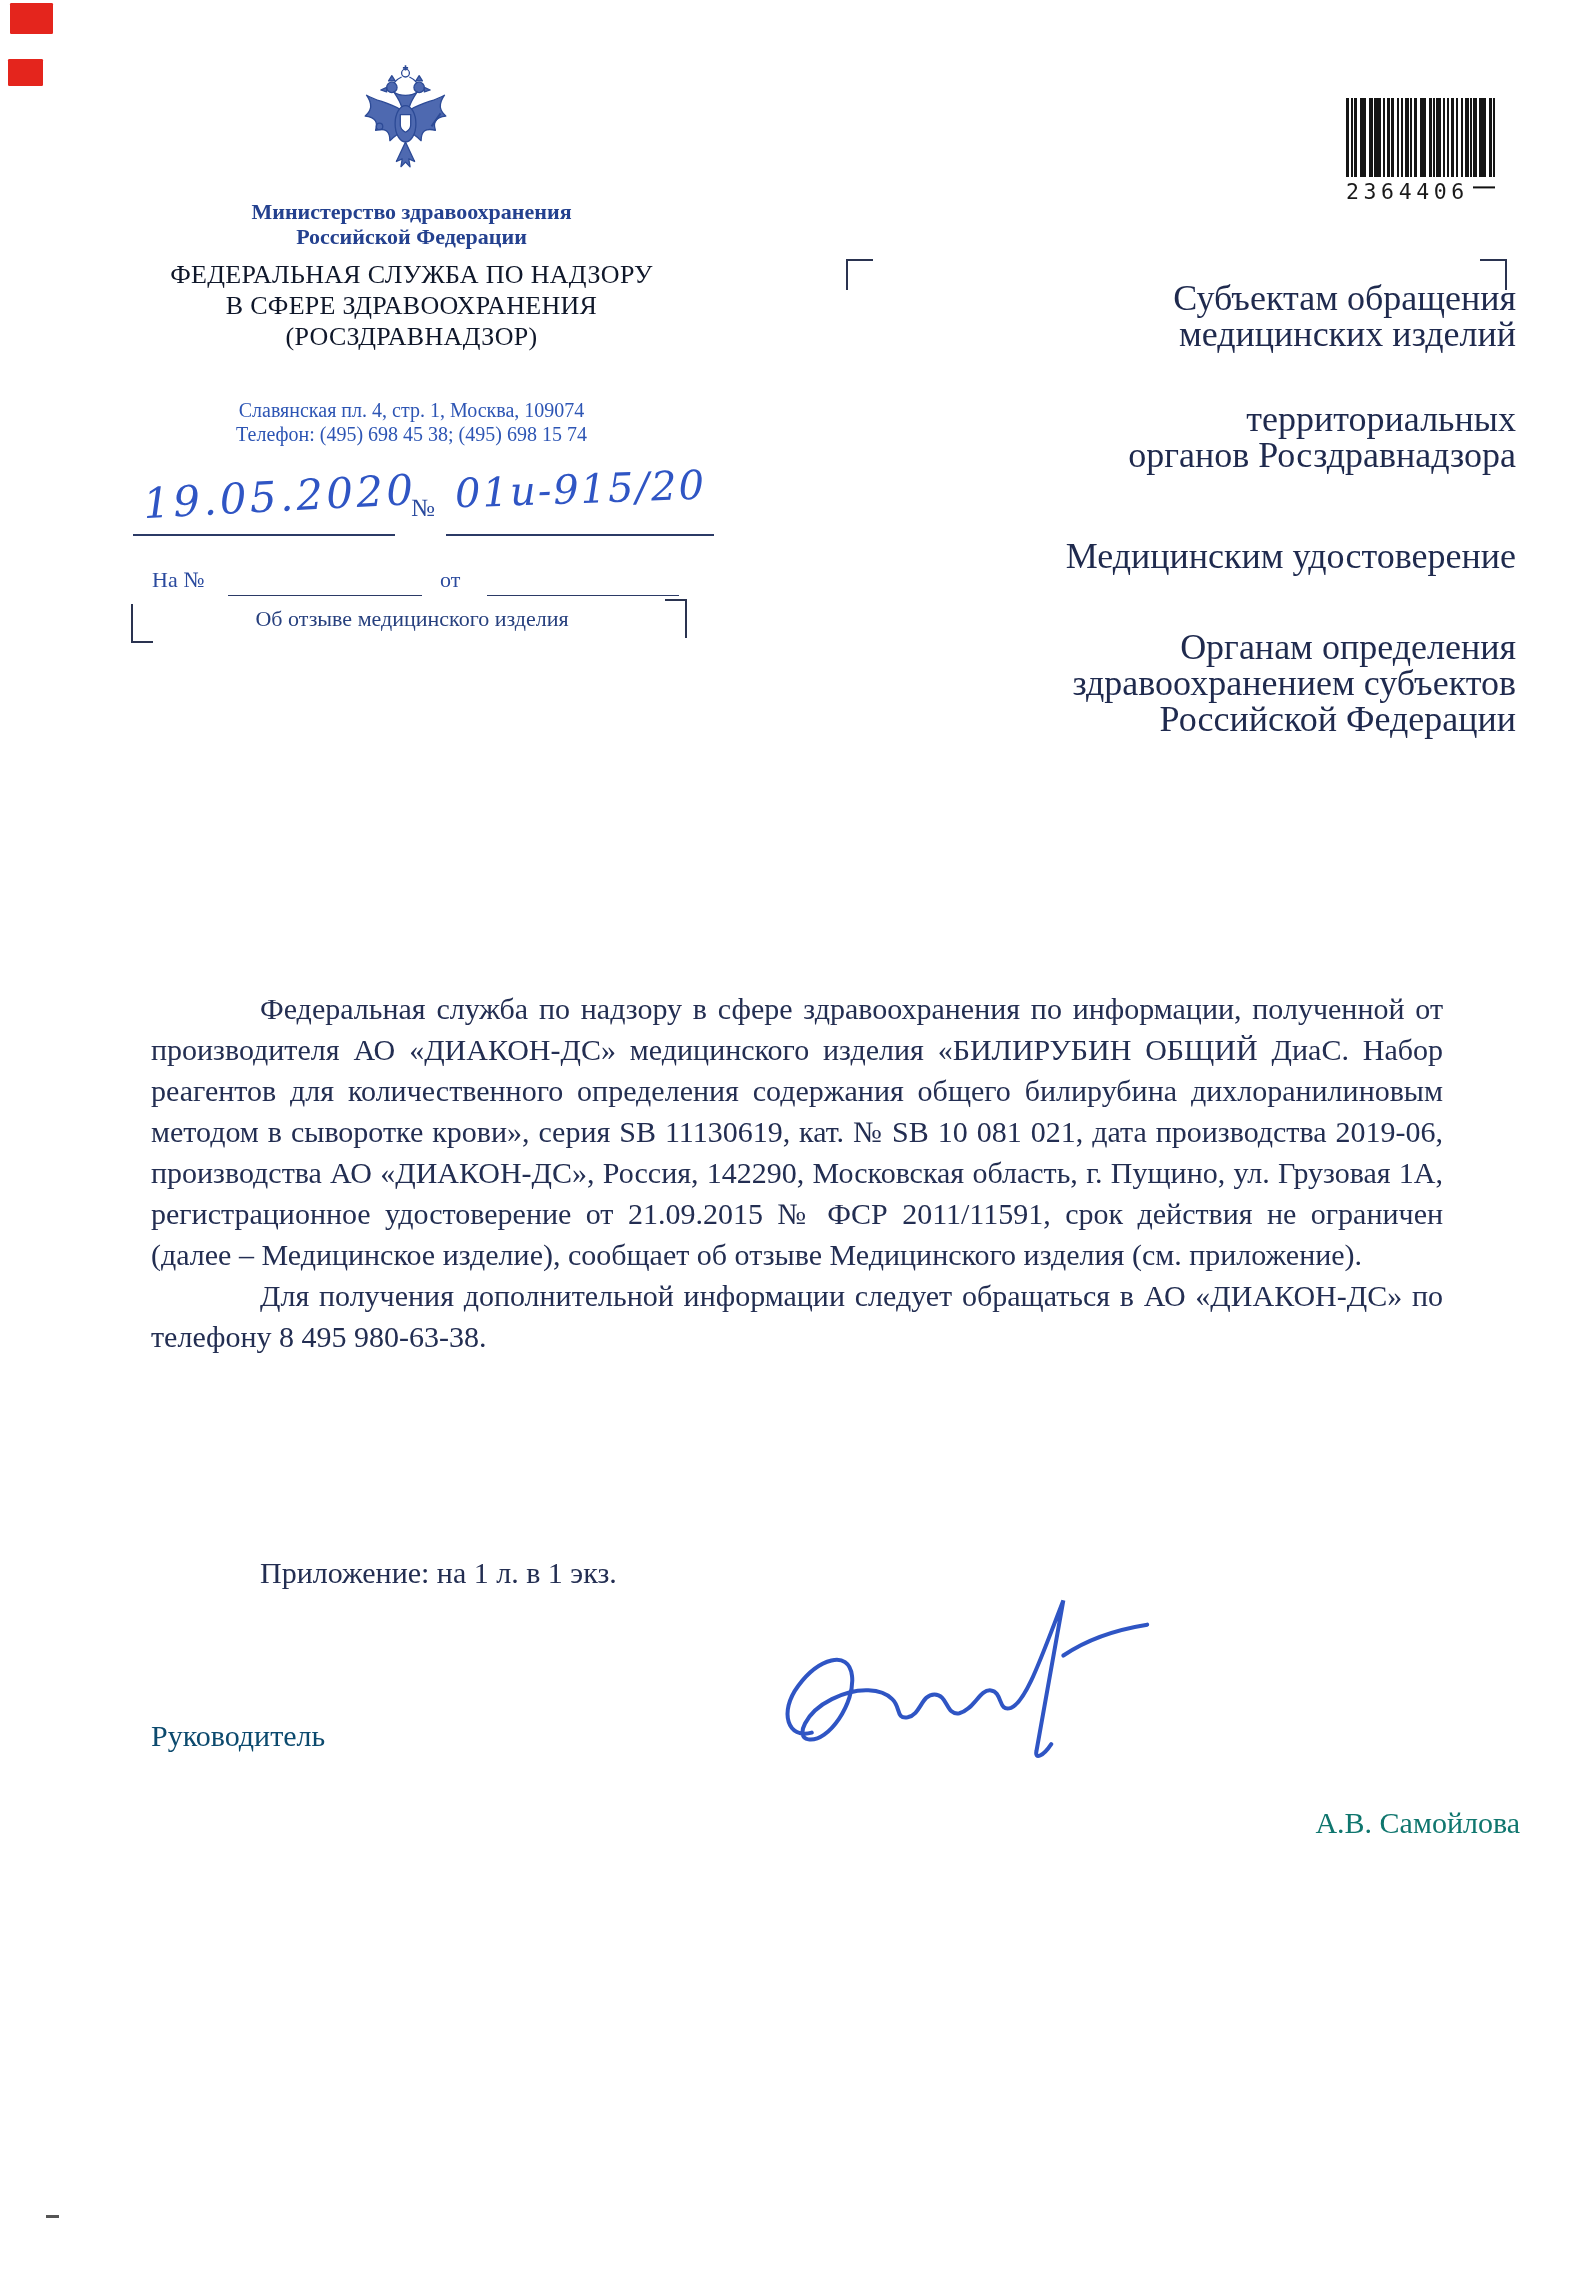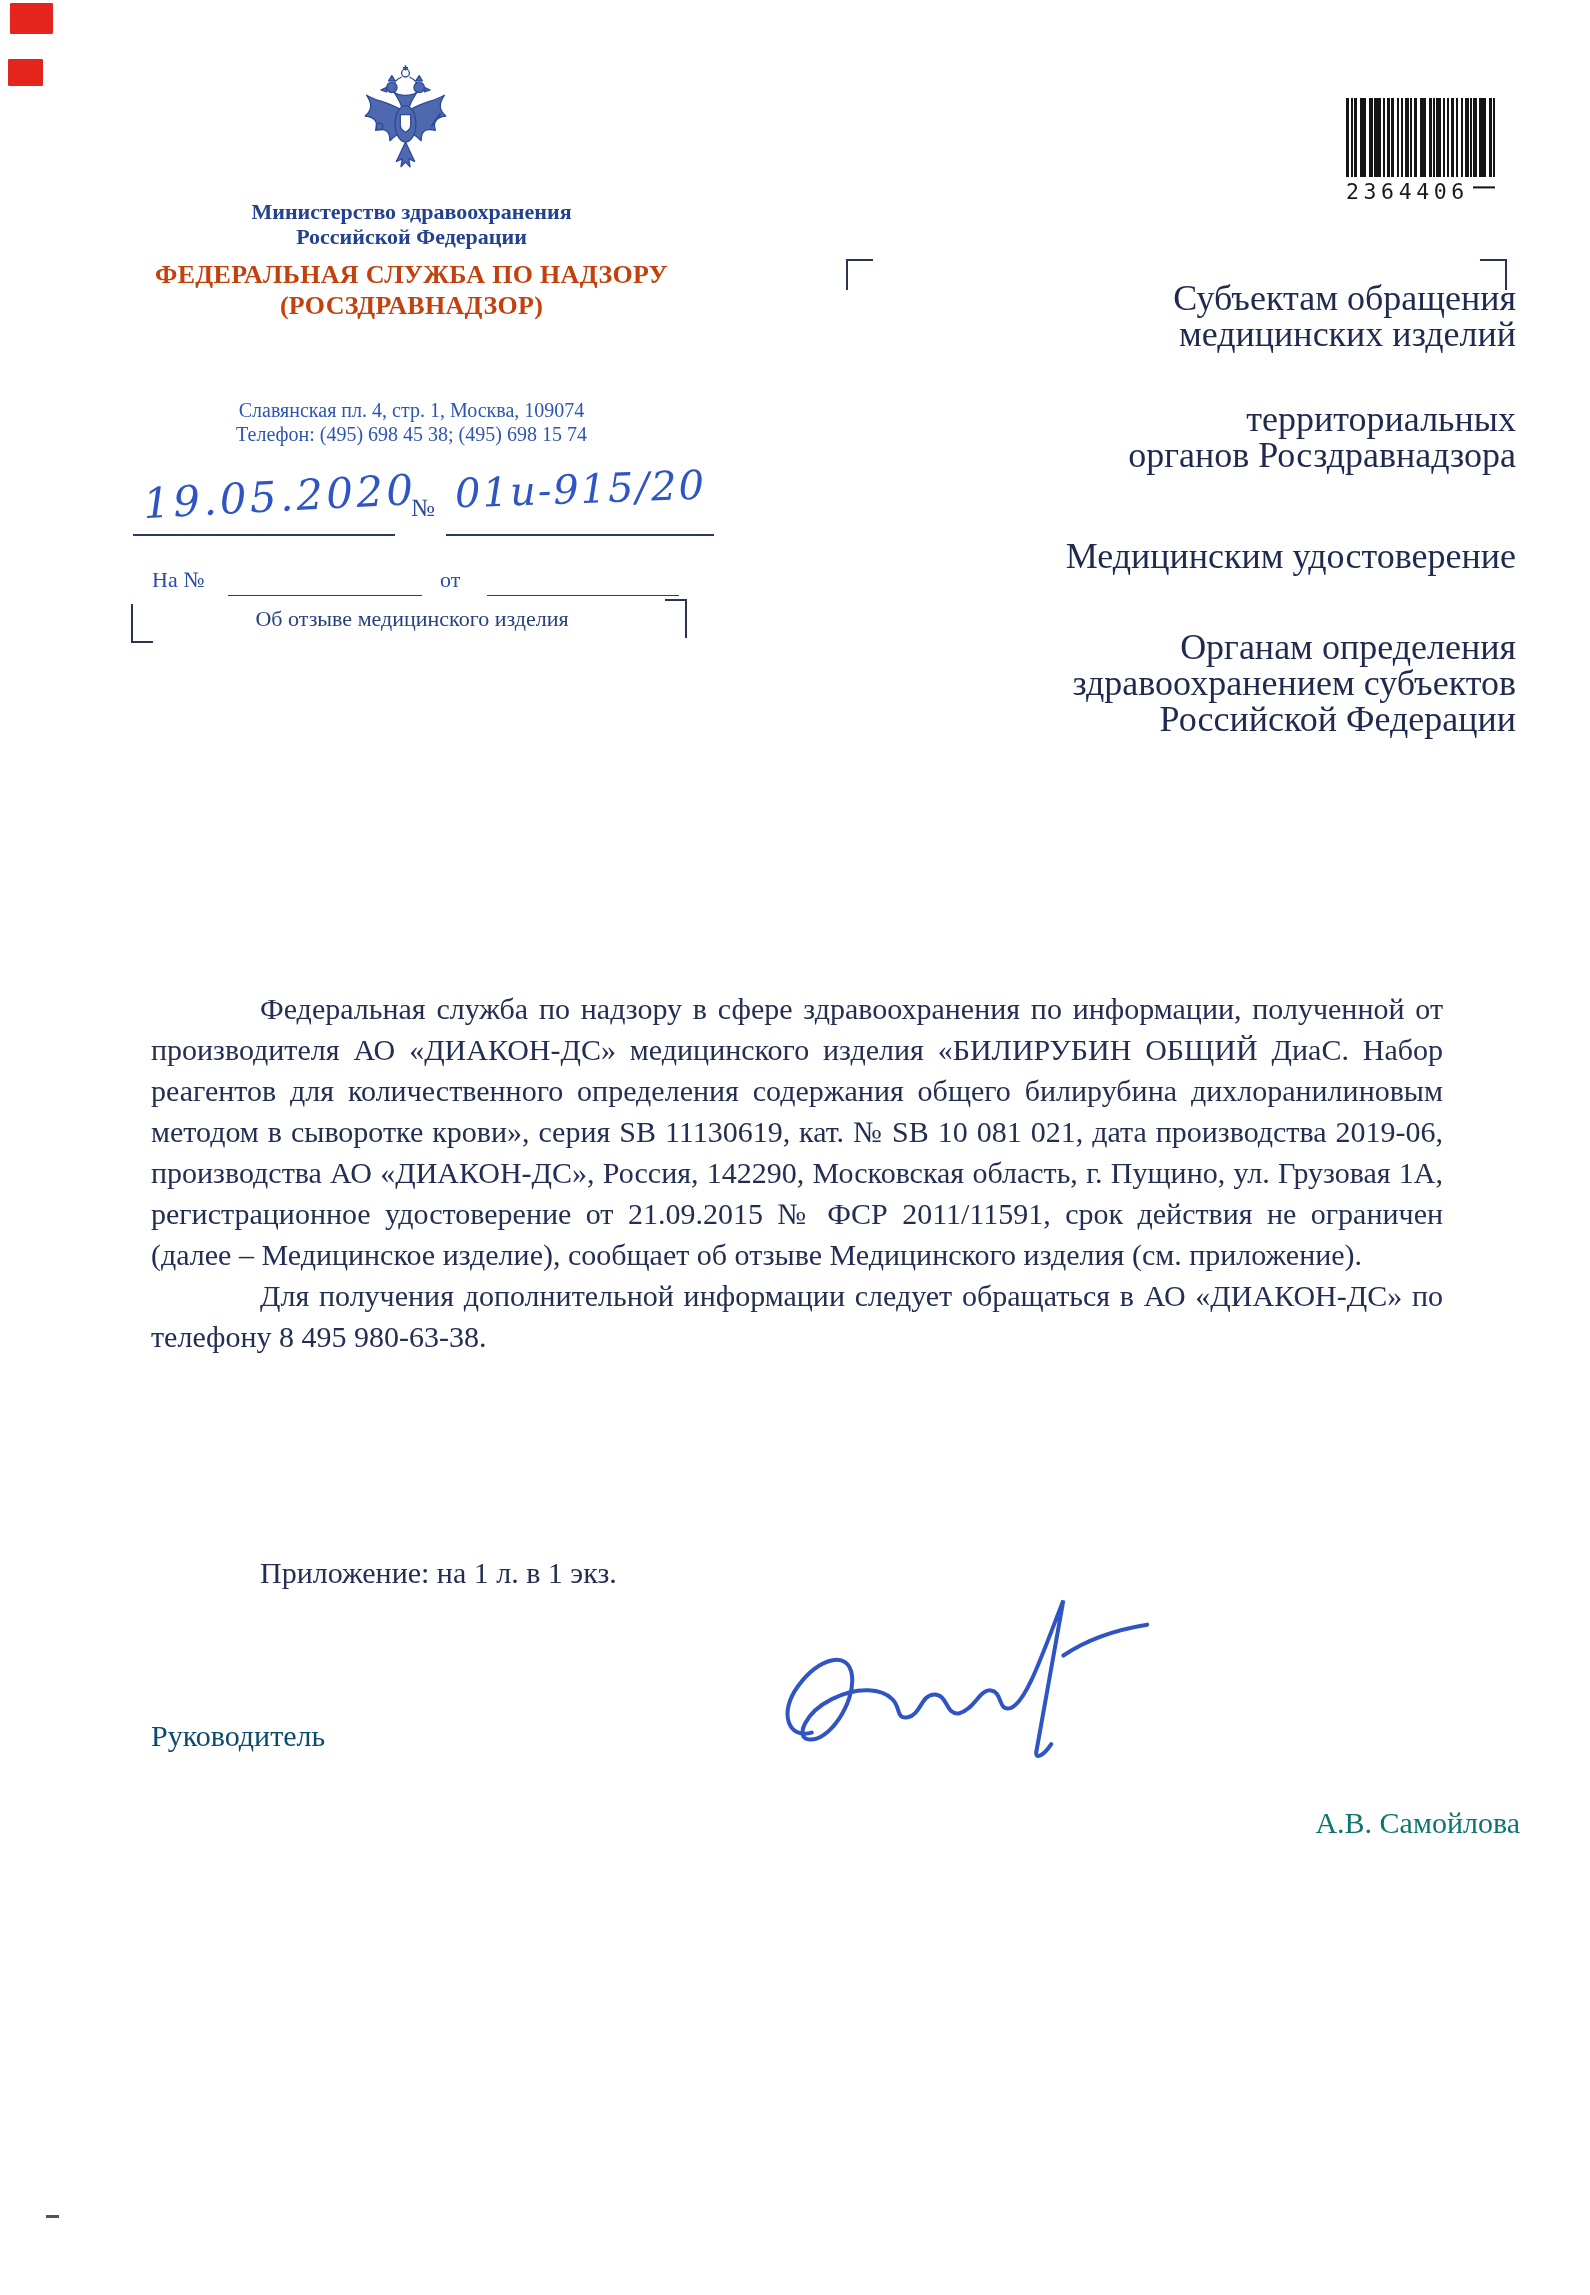--- a/index.html
+++ b/index.html
@@ -24,21 +24,21 @@
   .emblem { position: absolute; left: 360px; top: 64px; width: 91px; height: 130px; }
   .emblem svg { width: 100%; height: 100%; }
 
   .ministry {
     position: absolute; left: 117px; top: 199px; width: 589px;
     text-align: center; color: #24418f; font-weight: bold;
     font-size: 22px; line-height: 25px;
   }
   .agency {
     position: absolute; left: 117px; top: 259px; width: 589px;
-    text-align: center; color: #c2410c; font-weight: bold;
+    text-align: center; color: #0f172a; font-weight: normal;
     font-size: 26px; line-height: 31px; letter-spacing: 0.3px;
   }
   .address {
     position: absolute; left: 117px; top: 398px; width: 589px;
     text-align: center; color: #2d55b4; font-size: 20px; line-height: 24px;
   }
 
   
   .hand { color: #2f55c4; font-style: italic; font-family: "DejaVu Serif", serif; white-space: nowrap; }
   .hand-date { position: absolute; left: 143px; top: 472px; font-size: 42px; letter-spacing: 3.3px; transform: rotate(-3deg); }
@@ -142,20 +142,21 @@
     </svg>
   </div>
 
   <div class="ministry">
     <div>Министерство здравоохранения</div>
     <div>Российской Федерации</div>
   </div>
 
   <div class="agency">
     <div>ФЕДЕРАЛЬНАЯ СЛУЖБА ПО НАДЗОРУ</div>
+    <div>В СФЕРЕ ЗДРАВООХРАНЕНИЯ</div>
     <div>(РОСЗДРАВНАДЗОР)</div>
   </div>
 
   <div class="address">
     <div>Славянская пл. 4, стр. 1, Москва, 109074</div>
     <div>Телефон: (495) 698 45 38; (495) 698 15 74</div>
   </div>
 
   <div class="hand hand-date">19.05.2020</div>
   <div class="num-sign">№</div>

